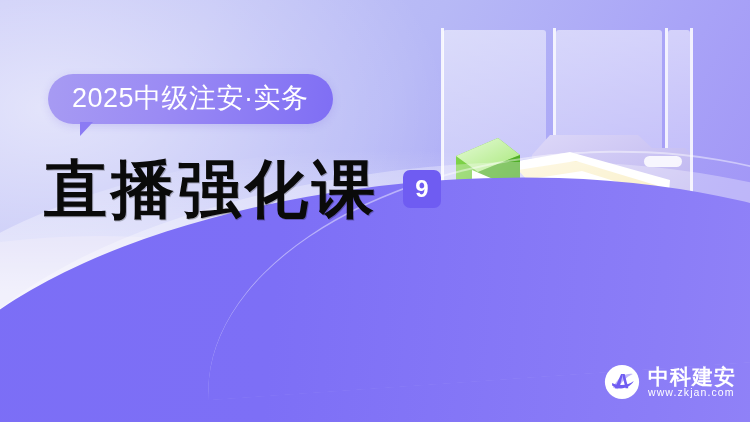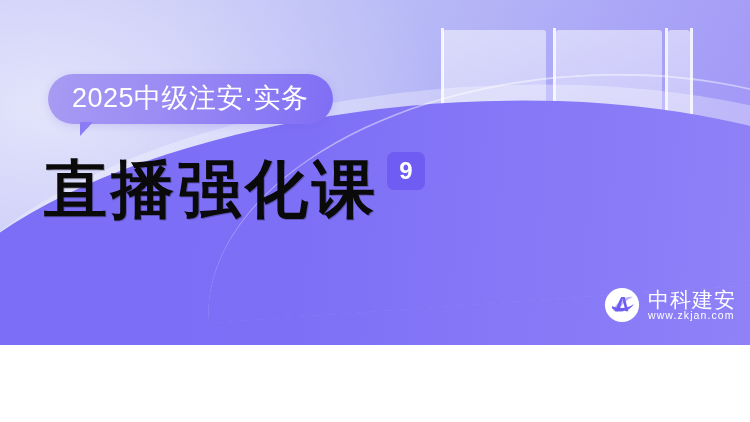--- a/index.html
+++ b/index.html
@@ -3,21 +3,21 @@
 <meta charset="utf-8">
 <style>
   html, body {
     margin: 0;
     padding: 0;
     background: #ffffff;
   }
   #banner {
     position: relative;
     width: 750px;
-    height: 345px;
+    height: 422px;
     overflow: hidden;
     font-family: "Liberation Sans", "DejaVu Sans", sans-serif;
     background: linear-gradient(120deg, #c3c4f7 0%, #c0c2f6 22%, #b7b9f6 45%, #a9a4f7 70%, #9d8df6 100%);
   }
 
   
   .bg-soft-left {
     position: absolute;
     left: -120px;
     top: -60px;
@@ -174,21 +174,22 @@
     left: 4px;
     top: 60px;
     width: 152px;
     height: 17px;
     background: #c8f263;
     z-index: -1;
   }
   .hl-row2 {
     position: relative;
     display: flex;
-    gap: 8px;
+    align-items: center;
+    gap: 24px;
   }
   .episode-badge {
     display: inline-flex;
     align-items: center;
     justify-content: center;
     width: 38px;
     height: 38px;
     border-radius: 7px;
     background: #6f5cf2;
     color: #ffffff;
@@ -221,21 +222,21 @@
   }
   .logo-mark {
     width: 36px;
     height: 36px;
     flex: 0 0 auto;
   }
   .logo-txt { display: flex; flex-direction: column; line-height: 1; }
   .logo-name {
     color: #ffffff;
     font-size: 21px;
-    font-weight: 400;
+    font-weight: 700;
     letter-spacing: 1px;
     white-space: nowrap;
   }
   .logo-url {
     color: #ffffff;
     font-size: 10.5px;
     letter-spacing: 1.1px;
     white-space: nowrap;
   }
 </style>

